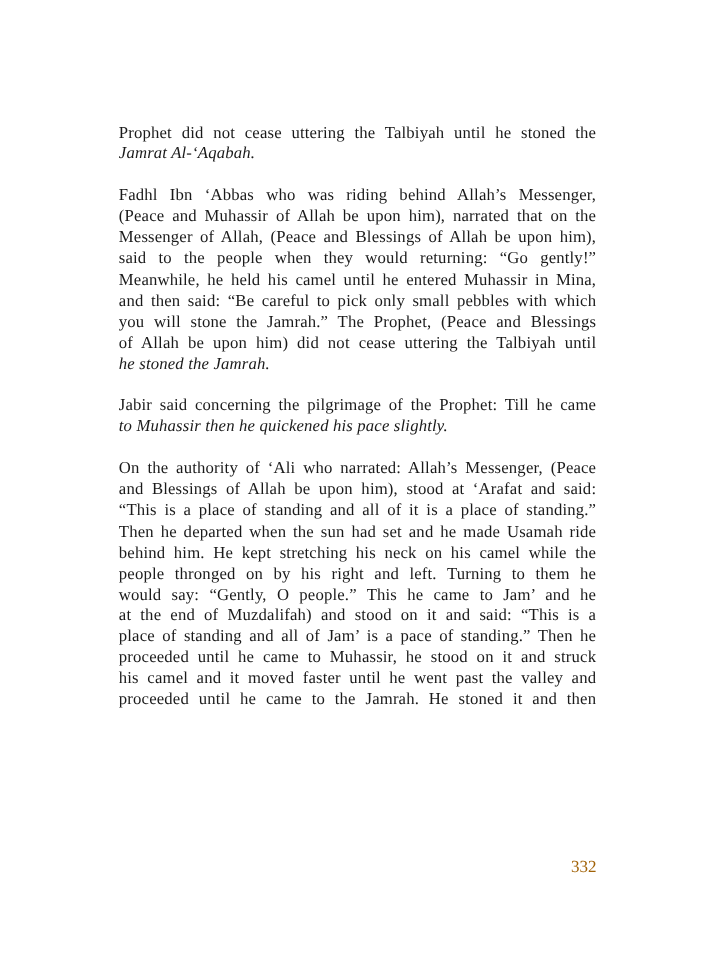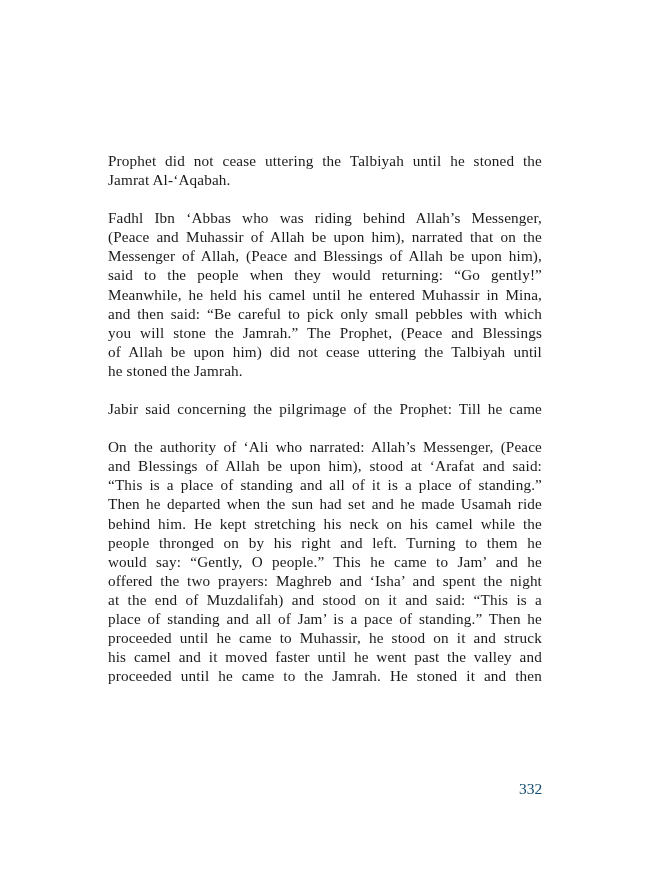--- a/index.html
+++ b/index.html
@@ -1,25 +1,25 @@
 <!DOCTYPE html>
 <html><head>
   <meta charset="utf-8">
   <style>
     html, body { margin: 0; padding: 0; background: #ffffff; }
     body { width: 654px; height: 874px; position: relative; overflow: hidden; }
     .page { position: absolute; left: 108px; top: 111px; width: 434px;
       font-family: "Liberation Serif", "DejaVu Serif", serif; font-size: 15.2px;
-      color: #1a1a1a; margin-top: 40px; }
+      color: #1a1a1a; }
     .para { margin: 0 0 19px 0; }
     .line { display: block; height: 19.1px; line-height: 19.1px; white-space: nowrap;
       text-align: justify; text-align-last: justify; letter-spacing: 0.15px; }
-    .line.last { text-align-last: left; }
+    .line.last { text-align-last: left; font-style: italic; }
     .page-number { position: absolute; left: 519px; top: 780px; font-family: "Liberation Serif", serif;
-      font-size: 15.5px; color: #0c4a6e; }
+      font-size: 15.5px; color: #a16207; }
   </style>
 </head>
 <body>
 
 <div class="page">
   <div class="para">
     <span class="line">Prophet did not cease uttering the Talbiyah until he stoned the</span>
     <span class="line last">Jamrat Al-‘Aqabah.</span>
   </div>
   <div class="para">
@@ -28,30 +28,30 @@
     <span class="line">Messenger of Allah, (Peace and Blessings of Allah be upon him),</span>
     <span class="line">said to the people when they would returning: “Go gently!”</span>
     <span class="line">Meanwhile, he held his camel until he entered Muhassir in Mina,</span>
     <span class="line">and then said: “Be careful to pick only small pebbles with which</span>
     <span class="line">you will stone the Jamrah.” The Prophet, (Peace and Blessings</span>
     <span class="line">of Allah be upon him) did not cease uttering the Talbiyah until</span>
     <span class="line last">he stoned the Jamrah.</span>
   </div>
   <div class="para">
     <span class="line">Jabir said concerning the pilgrimage of the Prophet: Till he came</span>
+    <span class="line last">to Muhassir then he quickened his pace slightly.</span>
   </div>
   <div class="para">
     <span class="line">On the authority of ‘Ali who narrated: Allah’s Messenger, (Peace</span>
     <span class="line">and Blessings of Allah be upon him), stood at ‘Arafat and said:</span>
     <span class="line">“This is a place of standing and all of it is a place of standing.”</span>
     <span class="line">Then he departed when the sun had set and he made Usamah ride</span>
     <span class="line">behind him. He kept stretching his neck on his camel while the</span>
     <span class="line">people thronged on by his right and left. Turning to them he</span>
     <span class="line">would say: “Gently, O people.” This he came to Jam’ and he</span>
-    <span class="line">offered the two prayers: Maghreb and ‘Isha’ and spent the night</span>
     <span class="line">at the end of Muzdalifah) and stood on it and said: “This is a</span>
     <span class="line">place of standing and all of Jam’ is a pace of standing.” Then he</span>
     <span class="line">proceeded until he came to Muhassir, he stood on it and struck</span>
     <span class="line">his camel and it moved faster until he went past the valley and</span>
     <span class="line">proceeded until he came to the Jamrah. He stoned it and then</span>
   </div>
 </div>
 
 <div class="page-number">332</div>
 

